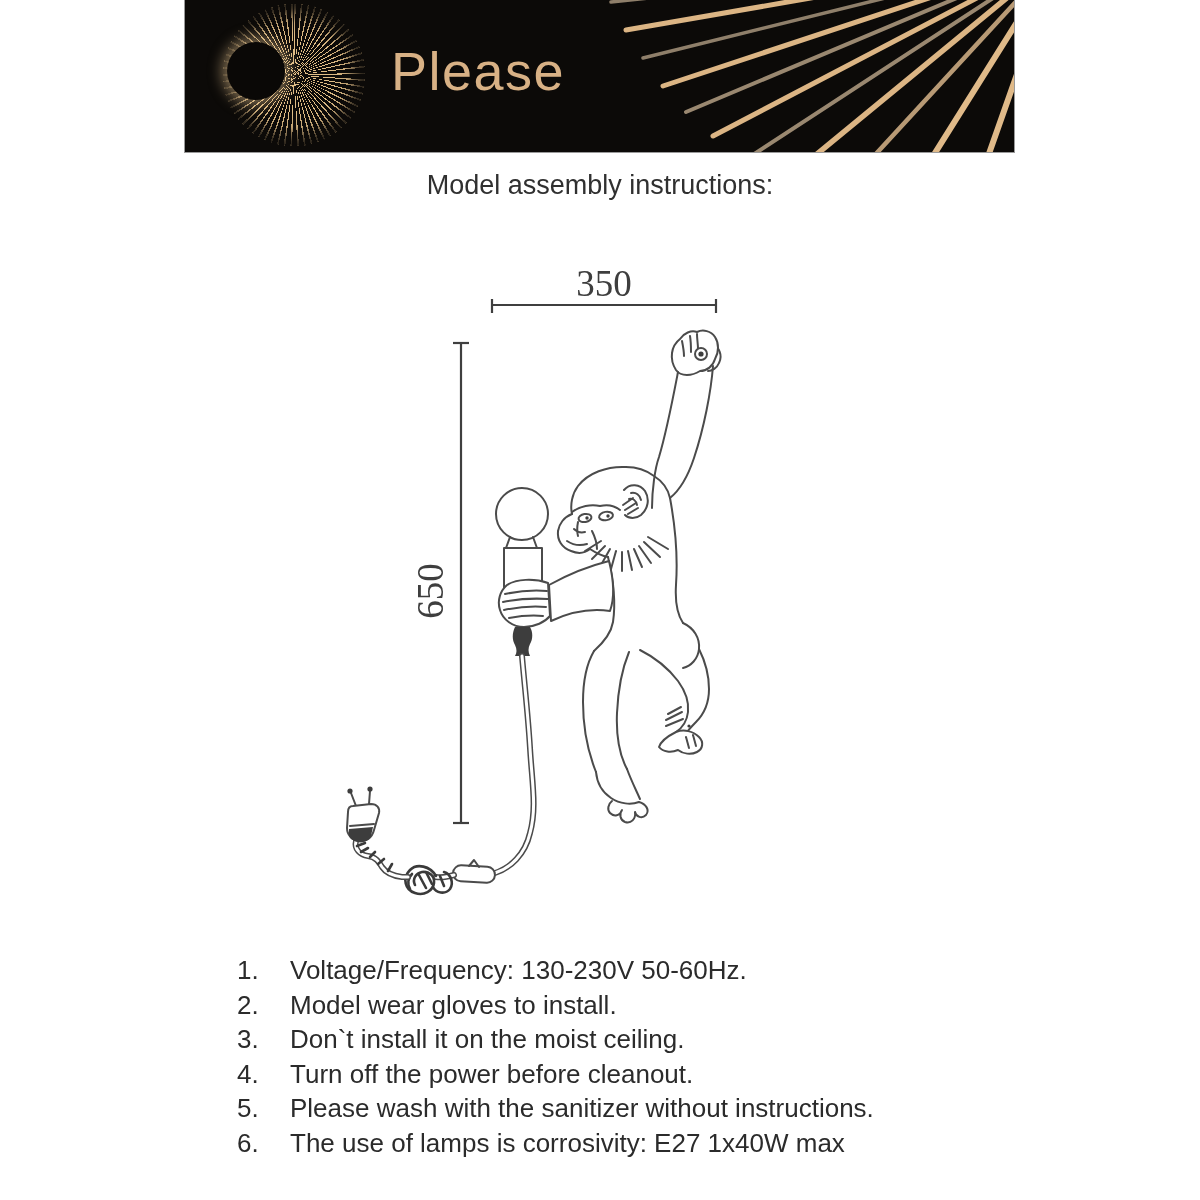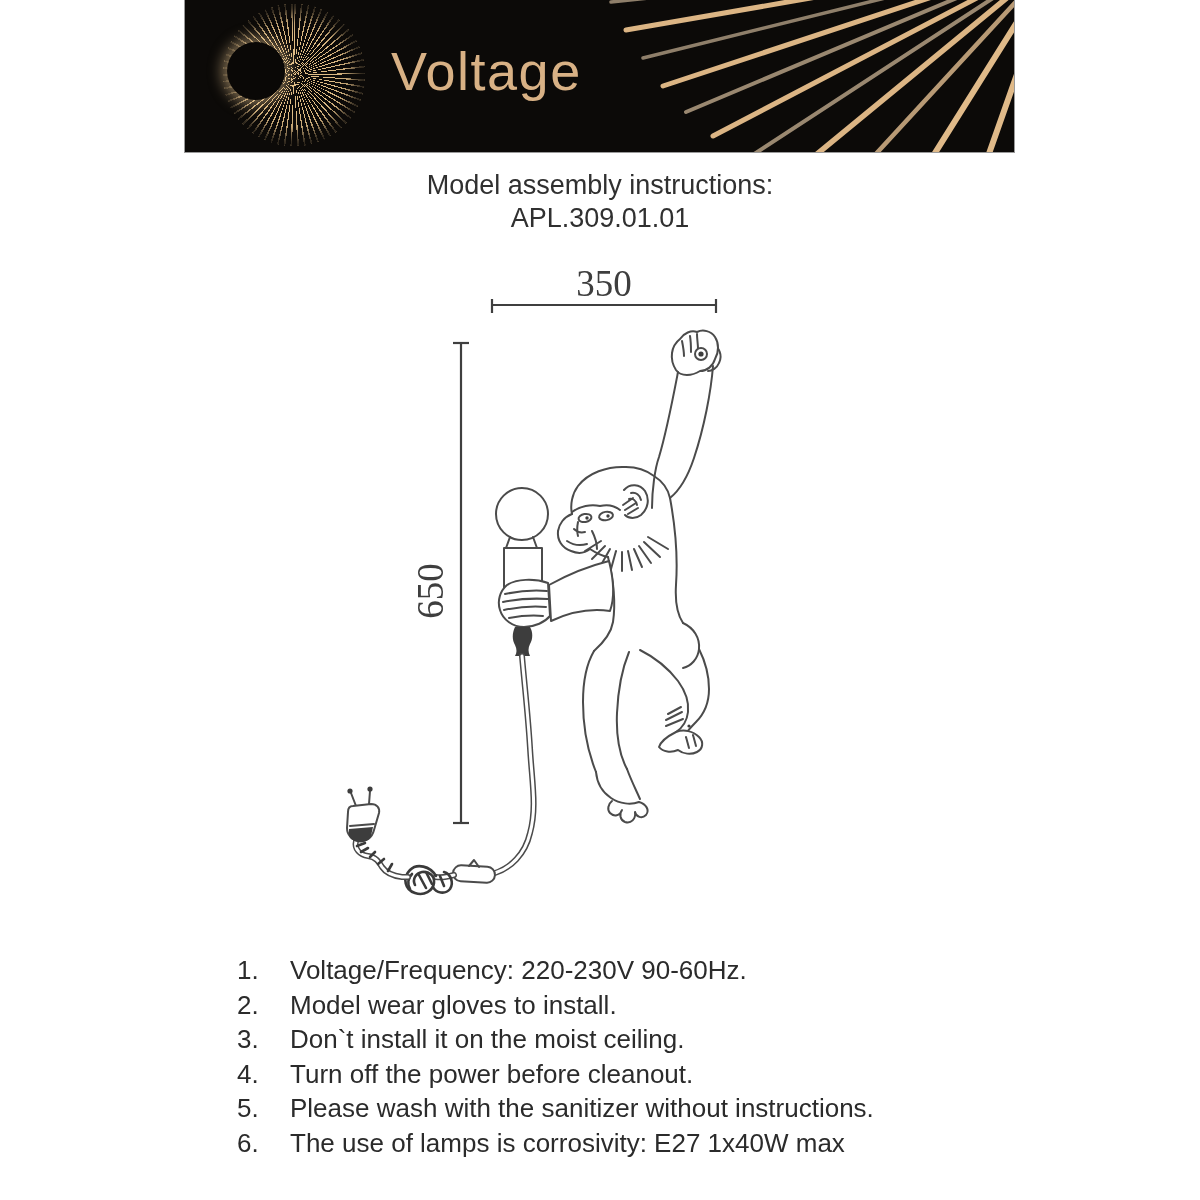--- a/index.html
+++ b/index.html
@@ -41,41 +41,40 @@
   .ins-text{flex:1;}
 </style>
 </head>
 <body>
 
 <div class="page">
 
   <div class="banner">
     <div class="sunburst"></div>
     <div class="sunburst-core"></div>
-    <div class="brand">Voltage</div>
+    <div class="brand">Please</div>
     <svg class="banner-rays" viewBox="0 0 831 153">
       <g stroke-linecap="round" fill="none">
         <line x1="876" y1="-45" x2="428" y2="2" stroke="#8f7f6a" stroke-width="3.5"></line>
         <line x1="876" y1="-45" x2="443" y2="30" stroke="#dcb584" stroke-width="5"></line>
         <line x1="876" y1="-45" x2="460" y2="58" stroke="#8f7f6a" stroke-width="3.5"></line>
         <line x1="876" y1="-45" x2="480" y2="86" stroke="#dcb584" stroke-width="5"></line>
         <line x1="876" y1="-45" x2="503" y2="112" stroke="#9a8870" stroke-width="4"></line>
         <line x1="876" y1="-45" x2="530" y2="136" stroke="#dcb584" stroke-width="5"></line>
         <line x1="876" y1="-45" x2="562" y2="160" stroke="#9a8870" stroke-width="4"></line>
         <line x1="876" y1="-45" x2="600" y2="182" stroke="#dcb584" stroke-width="5.5"></line>
         <line x1="876" y1="-45" x2="645" y2="206" stroke="#b89a75" stroke-width="4.5"></line>
         <line x1="876" y1="-45" x2="700" y2="236" stroke="#e0ba89" stroke-width="6"></line>
         <line x1="876" y1="-45" x2="765" y2="270" stroke="#e0ba89" stroke-width="6"></line>
       </g>
     </svg>
   </div>
 
   <div class="title-block">
     <div class="title-line">Model assembly instructions:</div>
-    <div class="title-line">APL.309.01.01</div>
   </div>
 
   <svg class="diagram" viewBox="0 0 1200 1200">
 
     <g>
       <line class="dim" x1="492" y1="305" x2="716" y2="305"></line>
       <line class="dim" x1="492" y1="299" x2="492" y2="313"></line>
       <line class="dim" x1="716" y1="299" x2="716" y2="313"></line>
       <text class="dimtext" x="604" y="296" text-anchor="middle">350</text>
     </g>
@@ -202,21 +201,21 @@
         <path class="lnw" d="M353,806 L371,804 C377,804 380,808 379,813 L374,830 C372,838 366,842 359,841 C352,840 347,835 347,828 L348,812 C348,808 350,806 353,806 Z"></path>
         <path class="ln" d="M350,826 L374,824"></path>
         <path class="dk" d="M349,829 L373,827 L371,836 C369,841 363,843 358,842 C352,841 348,837 349,833 Z"></path>
       </g>
     </g>
   </svg>
 
   <div class="instructions">
     <div class="ins-row">
       <span class="ins-num">1.</span>
-      <span class="ins-text">Voltage/Frequency: 220-230V 90-60Hz.</span>
+      <span class="ins-text">Voltage/Frequency: 130-230V 50-60Hz.</span>
     </div>
     <div class="ins-row">
       <span class="ins-num">2.</span>
       <span class="ins-text">Model wear gloves to install.</span>
     </div>
     <div class="ins-row">
       <span class="ins-num">3.</span>
       <span class="ins-text">Don`t install it on the moist ceiling.</span>
     </div>
     <div class="ins-row">

